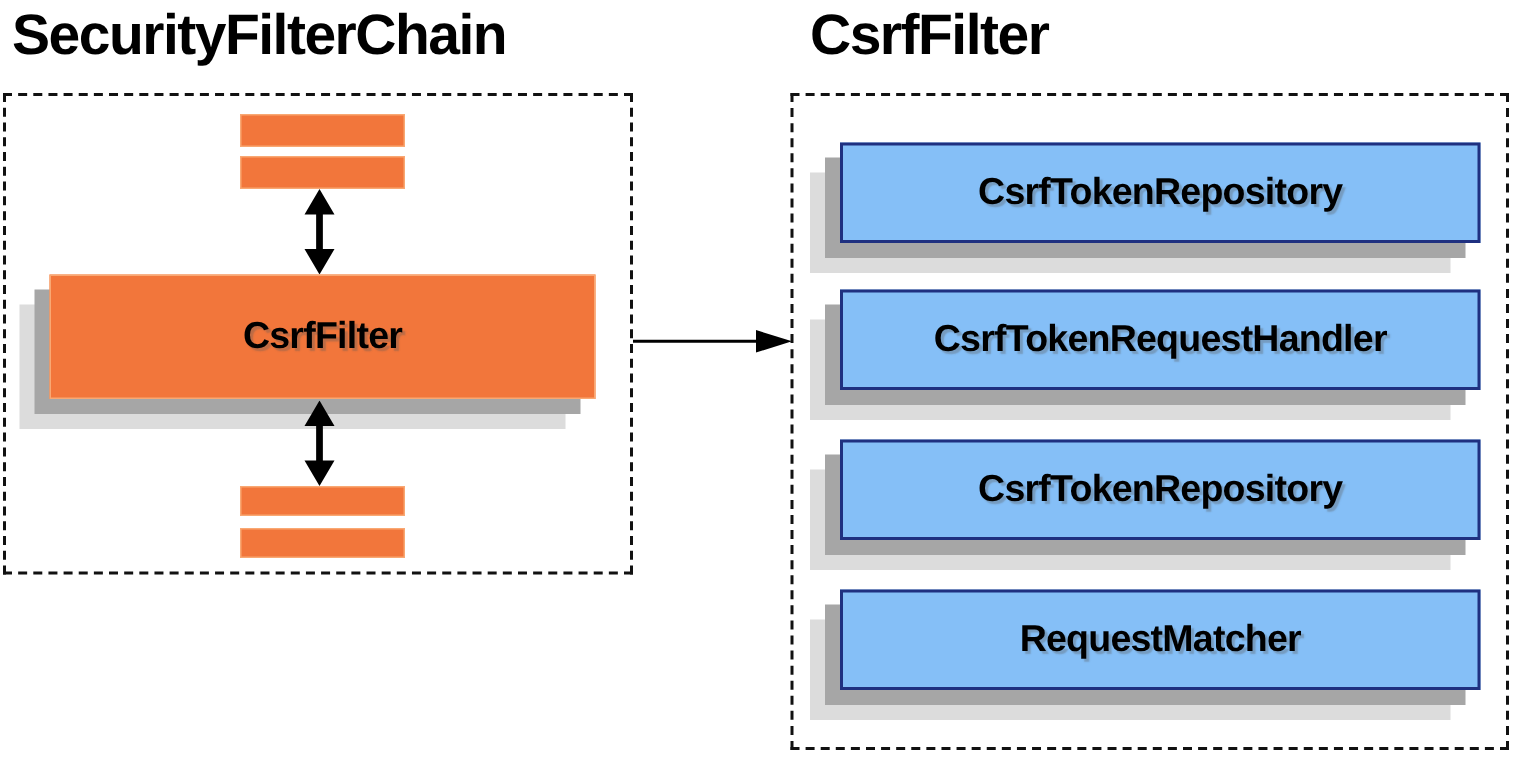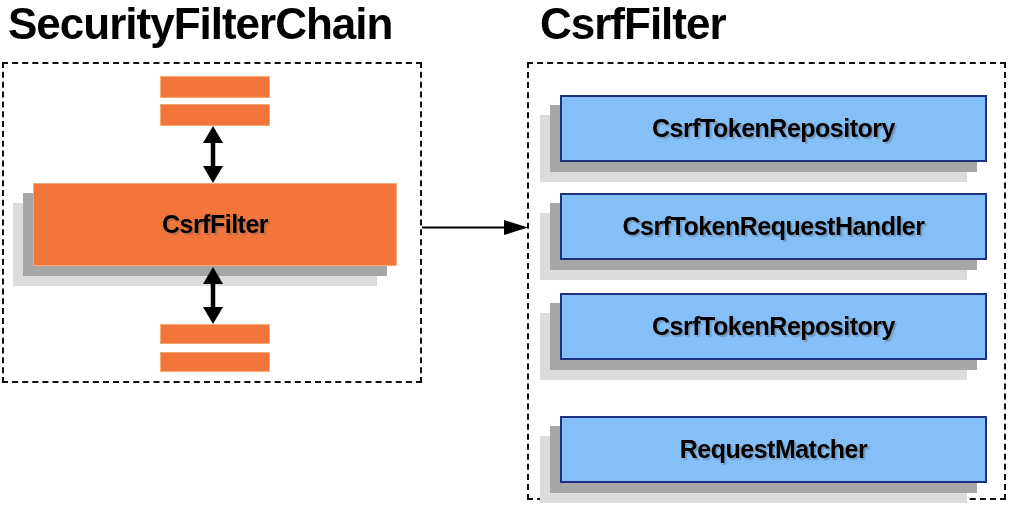--- a/index.html
+++ b/index.html
@@ -3,21 +3,21 @@
 <meta charset="utf-8">
 <style>
   html,body{margin:0;padding:0;background:#ffffff;}
   .stage{
     position:relative;width:1010px;height:505px;background:#fff;
     font-family:"Liberation Sans",sans-serif;color:var(--c-text,#000);
     overflow:hidden;
   }
   .abs{position:absolute;box-sizing:border-box;}
   .title{
-    font-weight:bold;font-size:44px;letter-spacing:-1px;line-height:42px;
+    font-weight:bold;font-size:38px;letter-spacing:-1px;line-height:42px;
     white-space:nowrap;
   }
   .dashed-box{border:2px dashed var(--c-dash,#111);background:transparent;}
   .orange-bar{
     background:var(--c-orange);border:1px solid var(--c-orange_border);
   }
   .orange-box{
     background:var(--c-orange);border:1px solid var(--c-orange_border);
     box-shadow:-10px 10px 0 var(--c-shadow_dark),-20px 20px 0 var(--c-shadow_light);
     display:flex;align-items:center;justify-content:center;
@@ -83,17 +83,17 @@
 
   <div class="abs blue-box" style="top:95px;">
     <span class="box-label">CsrfTokenRepository</span>
   </div>
   <div class="abs blue-box" style="top:193px;justify-content:center;">
     <span class="box-label">CsrfTokenRequestHandler</span>
   </div>
   <div class="abs blue-box" style="top:293px;">
     <span class="box-label">CsrfTokenRepository</span>
   </div>
-  <div class="abs blue-box" style="top:416px;">
+  <div class="abs blue-box" style="top:393px;">
     <span class="box-label">RequestMatcher</span>
   </div>
 
 </div>
 
 </body></html>

